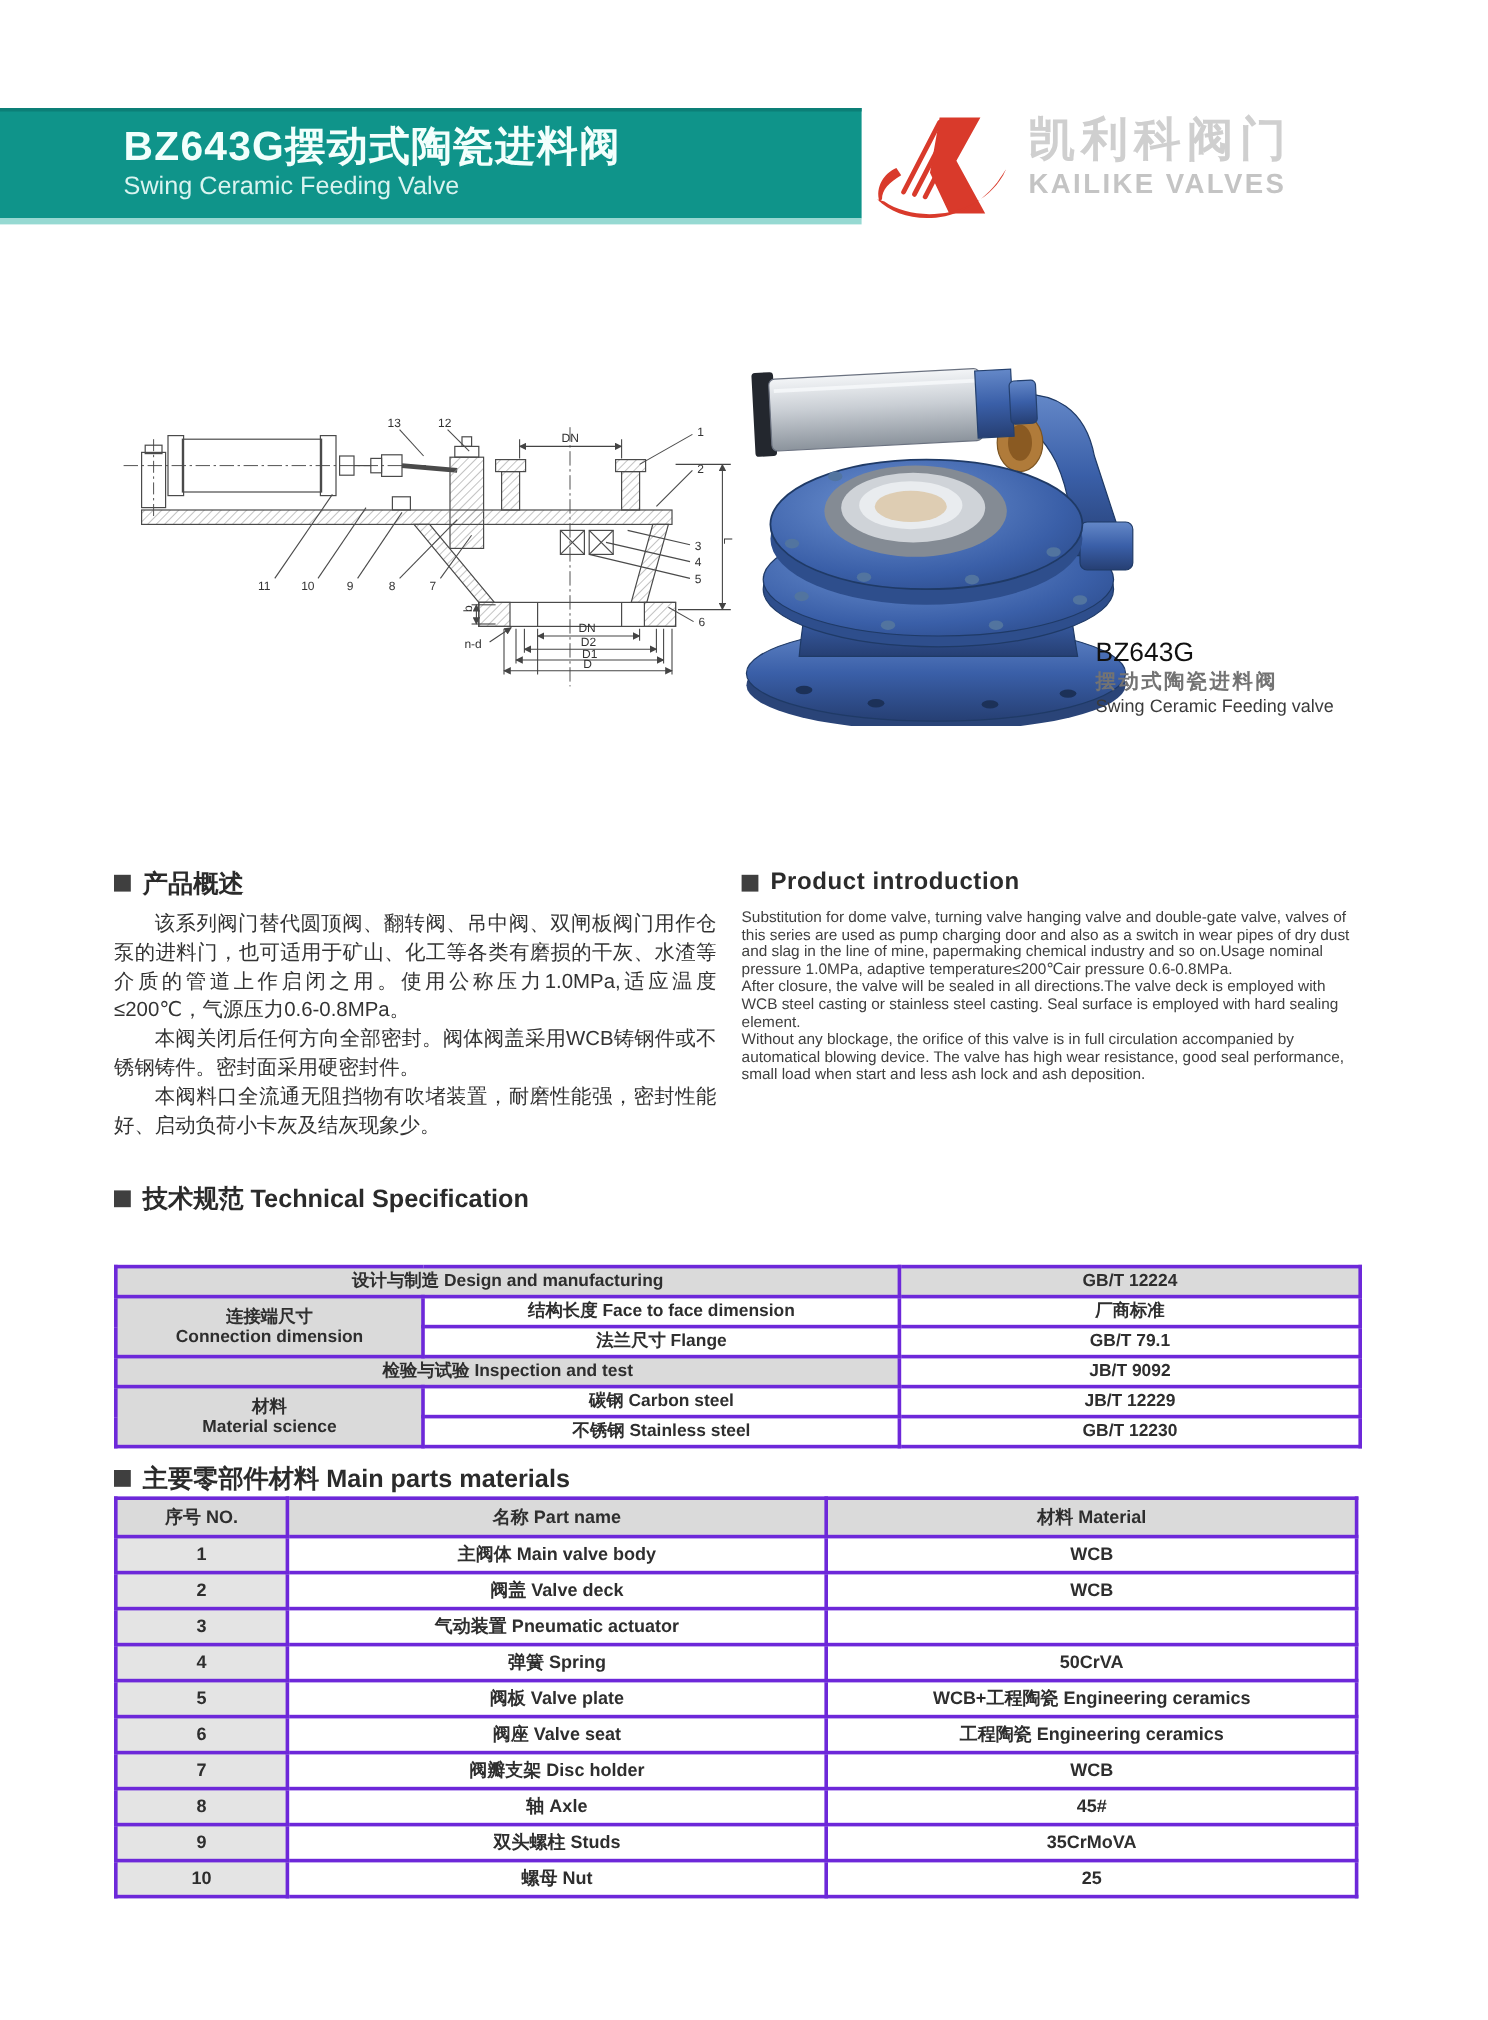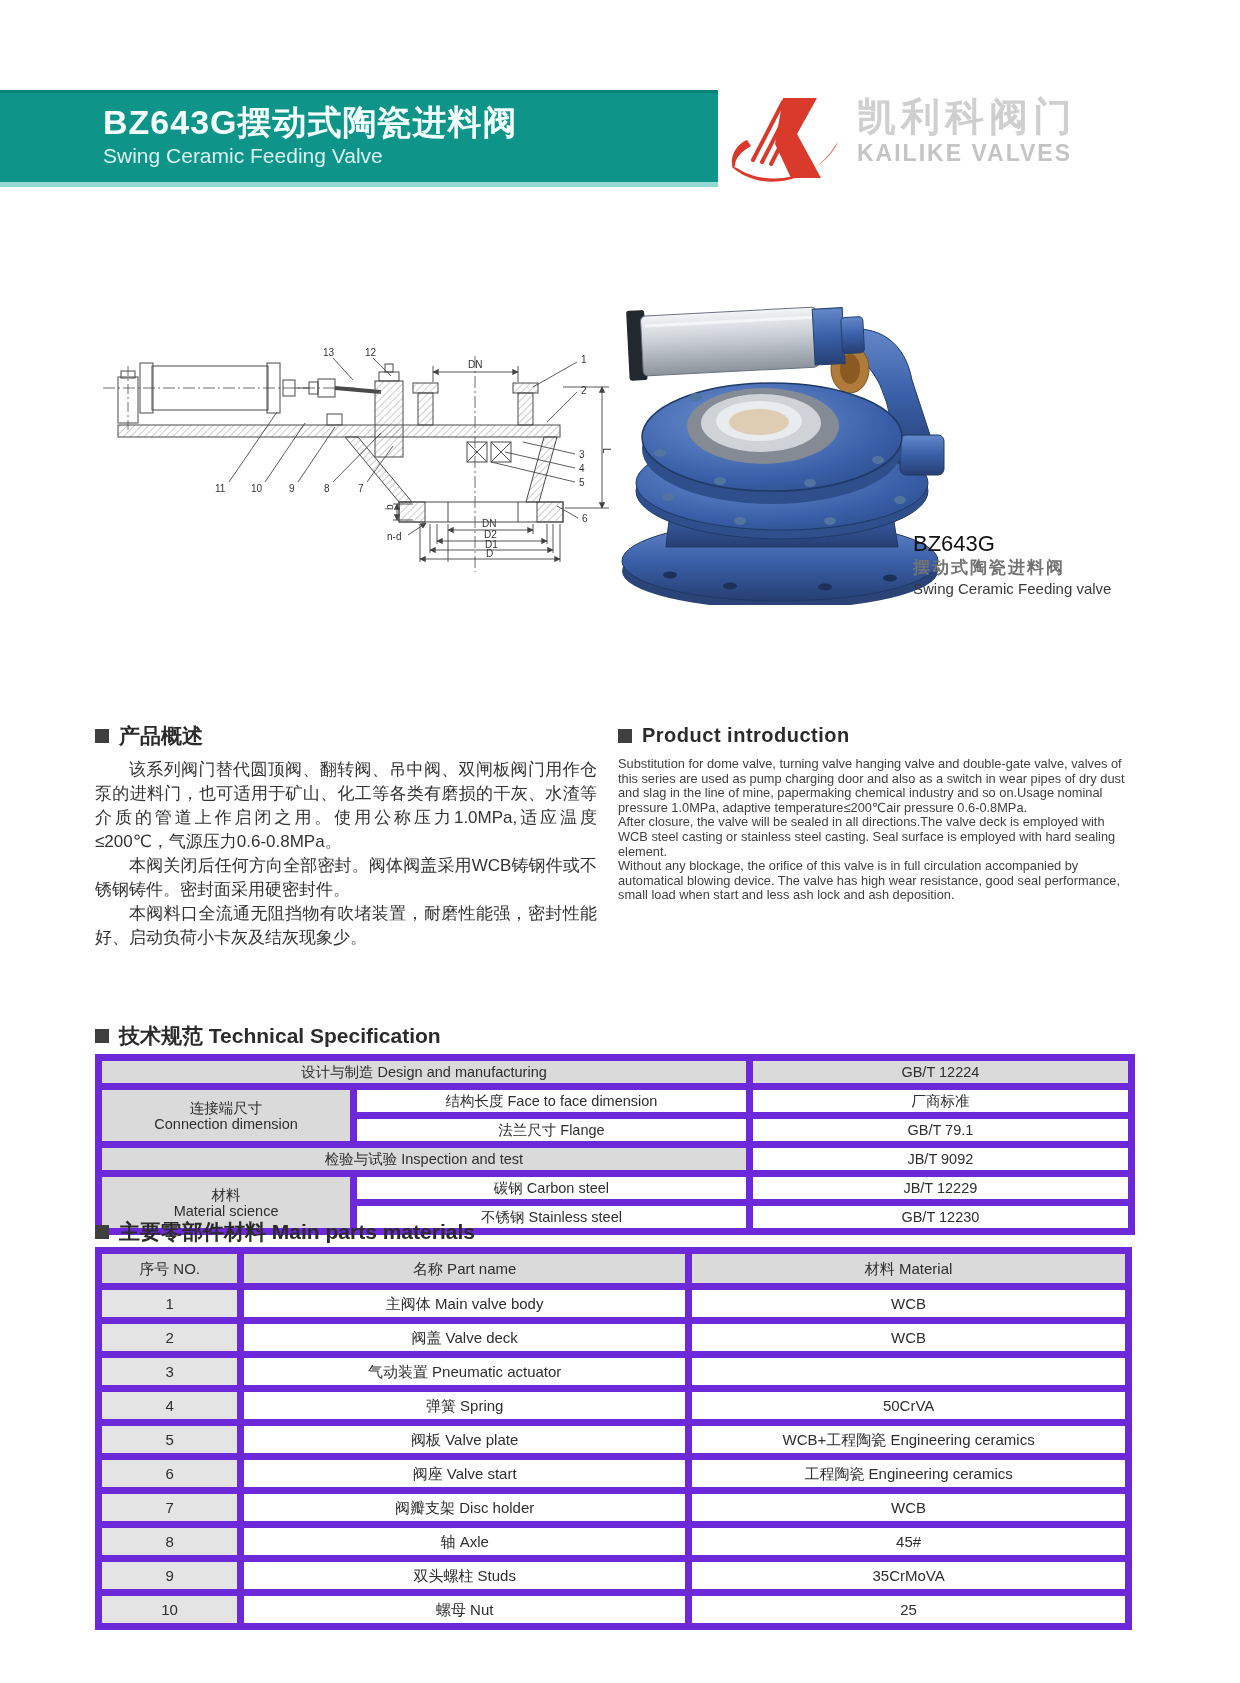--- a/index.html
+++ b/index.html
@@ -34,23 +34,23 @@
 
   
   .sec-overview{position:absolute;left:95px;top:722px;width:502px;}
   .sec-overview .sec-head{font-size:21px;margin-bottom:8px;}
   .sec-overview p{margin:0;text-indent:2em;font-size:17px;line-height:24px;text-align:justify;color:#333;}
   .sec-intro{position:absolute;left:618px;top:724px;width:512px;}
   .sec-intro .sec-head{font-size:20px;margin-bottom:10px;letter-spacing:.5px;}
   .sec-intro p{margin:0;font-size:12.8px;line-height:14.6px;text-align:left;color:#404040;}
 
   
-  .spec-head{position:absolute;left:95px;top:1022px;font-size:21px;}
+  .spec-head{position:absolute;left:95px;top:985px;font-size:21px;}
   table{border-collapse:collapse;table-layout:fixed;}
-  td,th{border:7px solid #6d28d9;font-size:14.5px;font-weight:normal;text-align:center;
+  td,th{border:3px solid #6d28d9;font-size:14.5px;font-weight:bold;text-align:center;
         padding:0 4px;color:#2e2e2e;line-height:16px;margin-top:32px;}
   .tbl-spec{position:absolute;left:95px;top:1054px;width:1040px;border:2px solid #7c7c7c;}
   .tbl-spec td{height:22px;}
   .tbl-spec .hd{background:#DADADA;}
   .tbl-parts{position:absolute;left:95px;top:1247px;width:1037px;border:2px solid #7c7c7c;}
   .tbl-parts th{height:29px;background:#DADADA;font-size:15px;}
   .tbl-parts td{height:27px;font-size:15px;}
   .tbl-parts td.no{background:#E4E4E4;}
   .parts-head{position:absolute;left:95px;top:1218px;font-size:21px;}
 
@@ -377,21 +377,21 @@
       <td>弹簧 Spring</td>
       <td>50CrVA</td>
     </tr>
     <tr>
       <td class="no">5</td>
       <td>阀板 Valve plate</td>
       <td>WCB+工程陶瓷 Engineering ceramics</td>
     </tr>
     <tr>
       <td class="no">6</td>
-      <td>阀座 Valve  start</td>
+      <td>阀座 Valve  seat</td>
       <td>工程陶瓷 Engineering ceramics</td>
     </tr>
     <tr>
       <td class="no">7</td>
       <td>阀瓣支架 Disc holder</td>
       <td>WCB</td>
     </tr>
     <tr>
       <td class="no">8</td>
       <td>轴 Axle</td>

